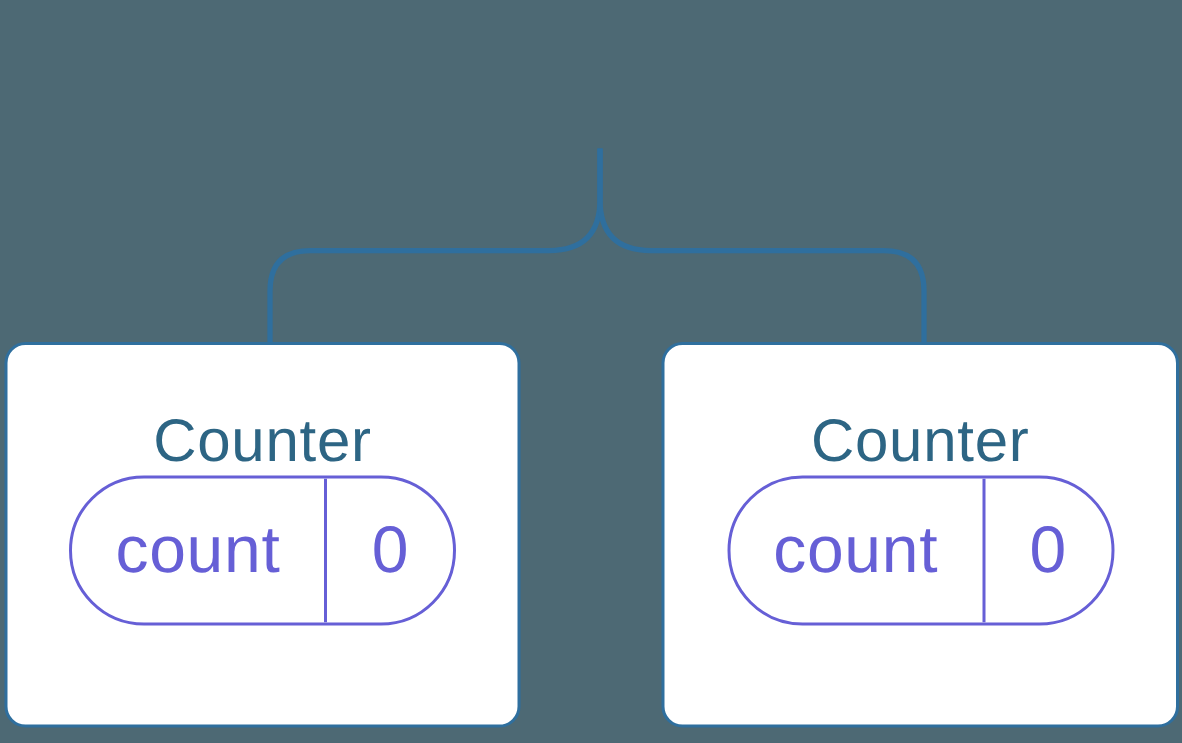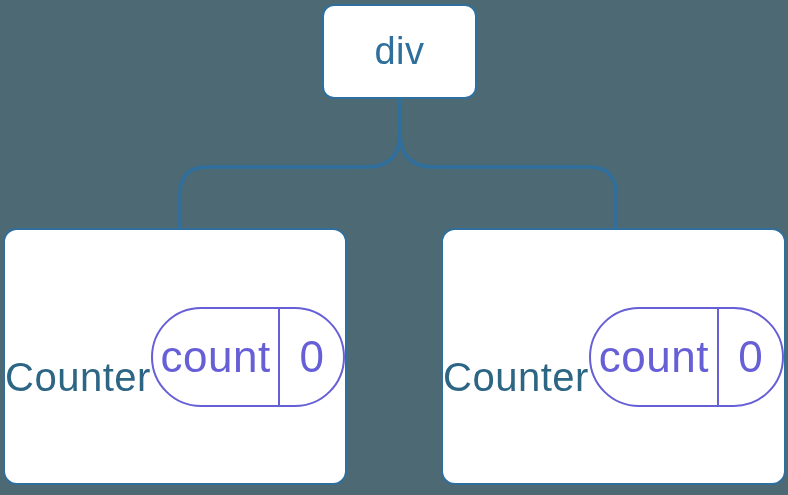--- a/index.html
+++ b/index.html
@@ -41,21 +41,21 @@
   }
   .root-label{
     color:var(--root-label);
     font-size:38px;
     letter-spacing:0.5px;
   }
 
   .card{
     top:228px;width:344px;height:257px;
     border-radius:14px;
-    display:flex;flex-direction:row;align-items:center;
+    display:flex;flex-direction:column;align-items:center;
   }
   .card-left{left:3px;}
   .card-right{left:441px;width:345px;}
 
   .card-title{
     margin-top:42px;
     color:var(--card-title);
     font-size:40px;
     letter-spacing:0.5px;
   }
@@ -83,23 +83,20 @@
 </head>
 <body>
 
 <div class="stage">
 
   <svg class="connectors" viewBox="0 0 788 495">
     <path d="M400,99 L400,133 Q400,167 366,167 L207,167 Q180,167 180,194 L180,229"></path>
     <path d="M400,99 L400,133 Q400,167 434,167 L589,167 Q616,167 616,194 L616,229"></path>
   </svg>
 
-  <div class="node root-node">
-    <span class="root-label">div</span>
-  </div>
 
   <div class="node card card-left">
     <div class="card-title">Counter</div>
     <div class="state-pill">
       <span class="pill-key">count</span>
       <span class="pill-value">0</span>
     </div>
   </div>
 
   <div class="node card card-right">

